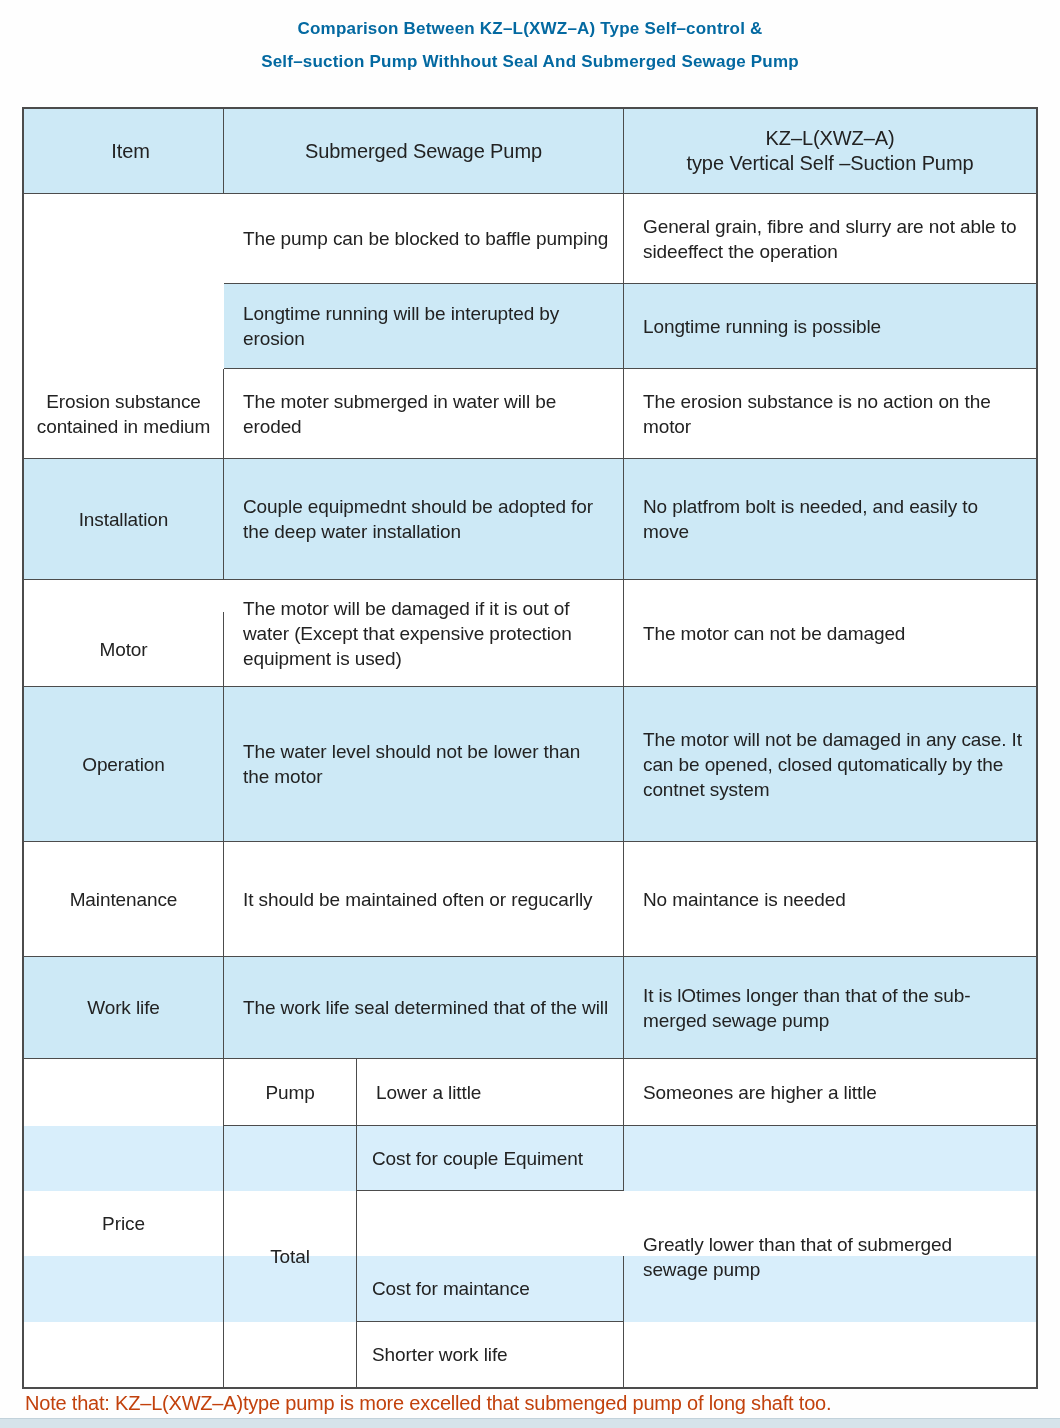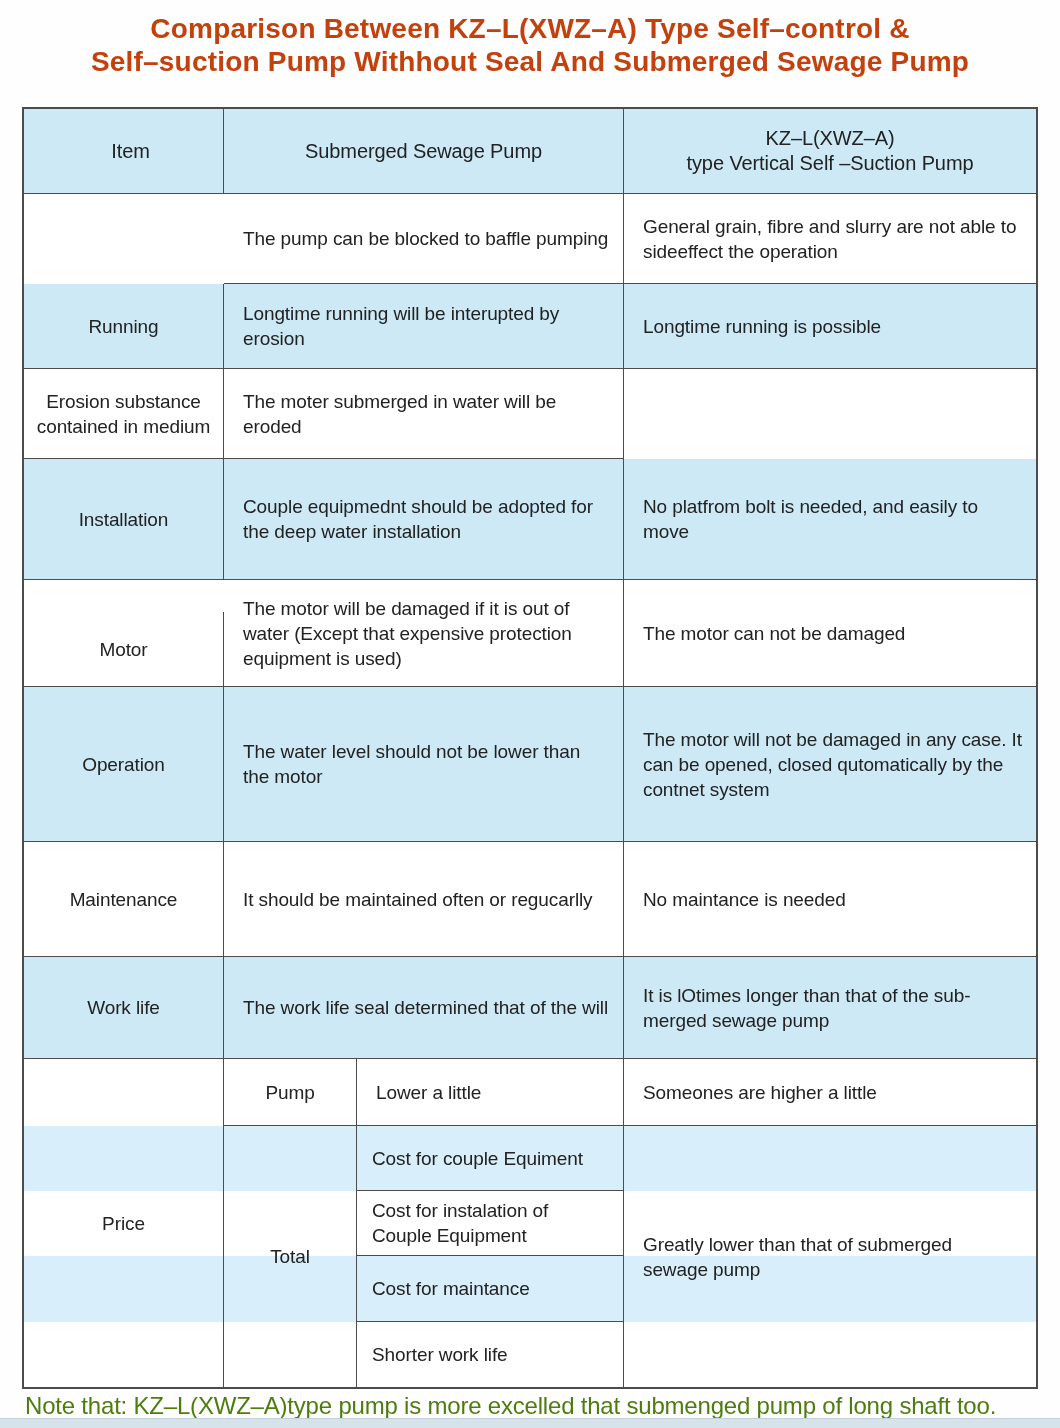--- a/index.html
+++ b/index.html
@@ -5,22 +5,22 @@
   html,body{margin:0;padding:0;}
   body{
     width:1060px;height:1428px;position:relative;
     background:#fefefe;
     font-family:"Liberation Sans", sans-serif;
     color:#1e1e1e;
     overflow:hidden;
   }
   .page-title{
     position:absolute;top:12px;left:0;width:100%;
-    text-align:center;font-weight:bold;font-size:28px;line-height:33px;
-    letter-spacing:0.2px;color:#c2410c;
+    text-align:center;font-weight:bold;font-size:17px;line-height:33px;
+    letter-spacing:0.2px;color:#0369a1;
   }
   .comp-table{
     position:absolute;left:22px;top:107px;width:1016px;height:1282px;
     box-sizing:border-box;
     border:2px solid #4c4c4c;
     display:grid;
     grid-template-columns:200px 133px 267px 1fr;
     grid-template-rows:85px 90px 85px 90px 121px 107px 155px 115px 102px 67px 65px 65px 66px 1fr;
     background:#fff;
   }
@@ -62,21 +62,21 @@
   .cell-greatly{
     grid-row:11 / 15;grid-column:4 / 5;
     background:linear-gradient(to bottom,
       #d8eefb 0px, #d8eefb 65px,
       #ffffff 65px, #ffffff 130px,
       #d8eefb 130px, #d8eefb 196px,
       #ffffff 196px, #ffffff 100%);
   }
   .note-line{
     position:absolute;left:25px;top:1392px;width:1010px;
-    font-size:24px;letter-spacing:-0.2px;color:#4d7c0f;
+    font-size:20px;letter-spacing:-0.2px;color:#c2410c;
   }
   .bottom-strip{
     position:absolute;left:0;bottom:0;width:100%;height:9px;
     background:#d6e3ea;border-top:1px solid #c2d2db;
   }
 </style>
 </head>
 <body>
 
 <div class="page-title">
@@ -89,26 +89,26 @@
   <div class="cell c-center bg-blue header-cell" style="grid-row:1;grid-column:1;padding-left:24px;">Item</div>
   <div class="cell c-center bg-blue header-cell span2" style="grid-row:1;">Submerged Sewage Pump</div>
   <div class="cell c-center bg-blue header-cell last-col" style="grid-row:1;grid-column:4;flex-direction:column;justify-content:center;">
     <div>KZ–L(XWZ–A)</div>
     <div>type Vertical Self –Suction Pump</div>
   </div>
 
   <div class="cell c-left bg-white span2" style="grid-row:2;">The pump can be blocked to baffle pumping</div>
   <div class="cell c-left bg-white last-col" style="grid-row:2;grid-column:4;">General grain, fibre and slurry are not able to sideeffect the operation</div>
 
-  <div class="cell c-center bg-blue" style="grid-row:3;grid-column:1;">Running</div>
   <div class="cell c-left bg-blue last-col" style="grid-row:3;grid-column:4;">Longtime running is possible</div>
   <div class="cell c-left bg-blue span2" style="grid-row:3;">Longtime running will be interupted by erosion</div>
 
   <div class="cell c-center bg-white" style="grid-row:4;grid-column:1;">Erosion substance contained in medium</div>
   <div class="cell c-left bg-white span2" style="grid-row:4;">The moter submerged in water will be eroded</div>
+  <div class="cell c-left bg-white last-col" style="grid-row:4;grid-column:4;">The erosion substance is no action on the motor</div>
 
   <div class="cell c-center bg-blue" style="grid-row:5;grid-column:1;">Installation</div>
   <div class="cell c-left bg-blue span2" style="grid-row:5;">Couple equipmednt should be adopted for the deep water installation</div>
   <div class="cell c-left bg-blue last-col" style="grid-row:5;grid-column:4;">No platfrom bolt is needed, and easily to move</div>
 
   <div class="cell c-center bg-white" style="grid-row:6;grid-column:1;margin-top:32px;">Motor</div>
   <div class="cell c-left bg-white span2" style="grid-row:6;">The motor will be damaged if it is out of water (Except that expensive protection equipment is used)</div>
   <div class="cell c-left bg-white last-col" style="grid-row:6;grid-column:4;">The motor can not be damaged</div>
 
   <div class="cell c-center bg-blue" style="grid-row:7;grid-column:1;">Operation</div>
@@ -125,21 +125,20 @@
 
   <div class="cell c-center cell-price last-row" style="border-right:1px solid #4c4c4c;">Price</div>
 
   <div class="cell c-center bg-white" style="grid-row:10;grid-column:2;">Pump</div>
   <div class="cell c-left bg-white" style="grid-row:10;grid-column:3;">Lower a little</div>
   <div class="cell c-left bg-white last-col" style="grid-row:10;grid-column:4;">Someones are higher a little</div>
 
   <div class="cell c-center cell-total last-row">Total</div>
 
   <div class="cell c-left bg-stripe-blue" style="grid-row:11;grid-column:3;padding-left:15px;">Cost for couple Equiment</div>
-  <div class="cell c-left bg-white" style="grid-row:12;grid-column:3;padding-left:15px;">Cost for instalation of Couple Equipment</div>
   <div class="cell c-left bg-stripe-blue" style="grid-row:13;grid-column:3;padding-left:15px;">Cost for maintance</div>
   <div class="cell c-left bg-white last-row" style="grid-row:14;grid-column:3;padding-left:15px;">Shorter work life</div>
 
   <div class="cell c-left cell-greatly last-col last-row">Greatly lower than that of submerged sewage pump</div>
 
 </div>
 
 <div class="note-line">Note that: KZ–L(XWZ–A)type pump is more excelled that submenged pump of long shaft too.</div>
 
 <div class="bottom-strip"></div>

